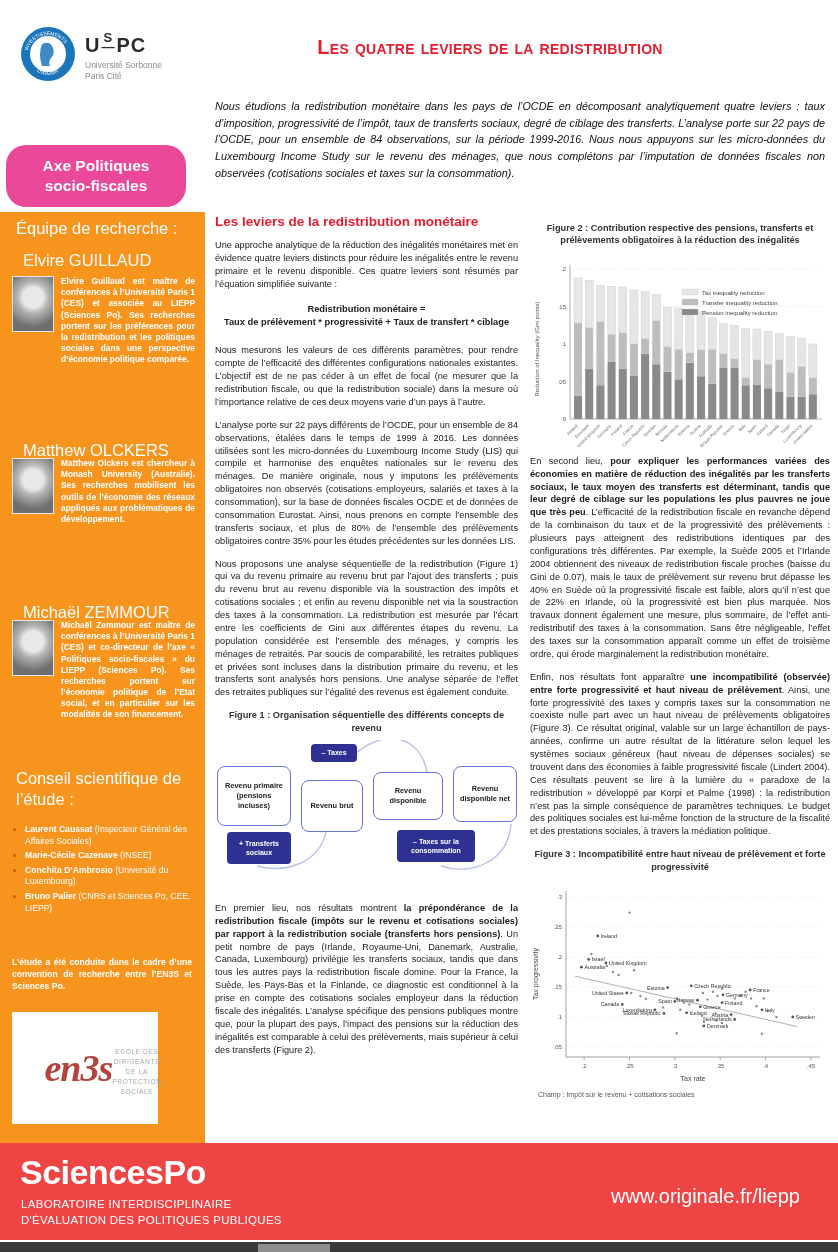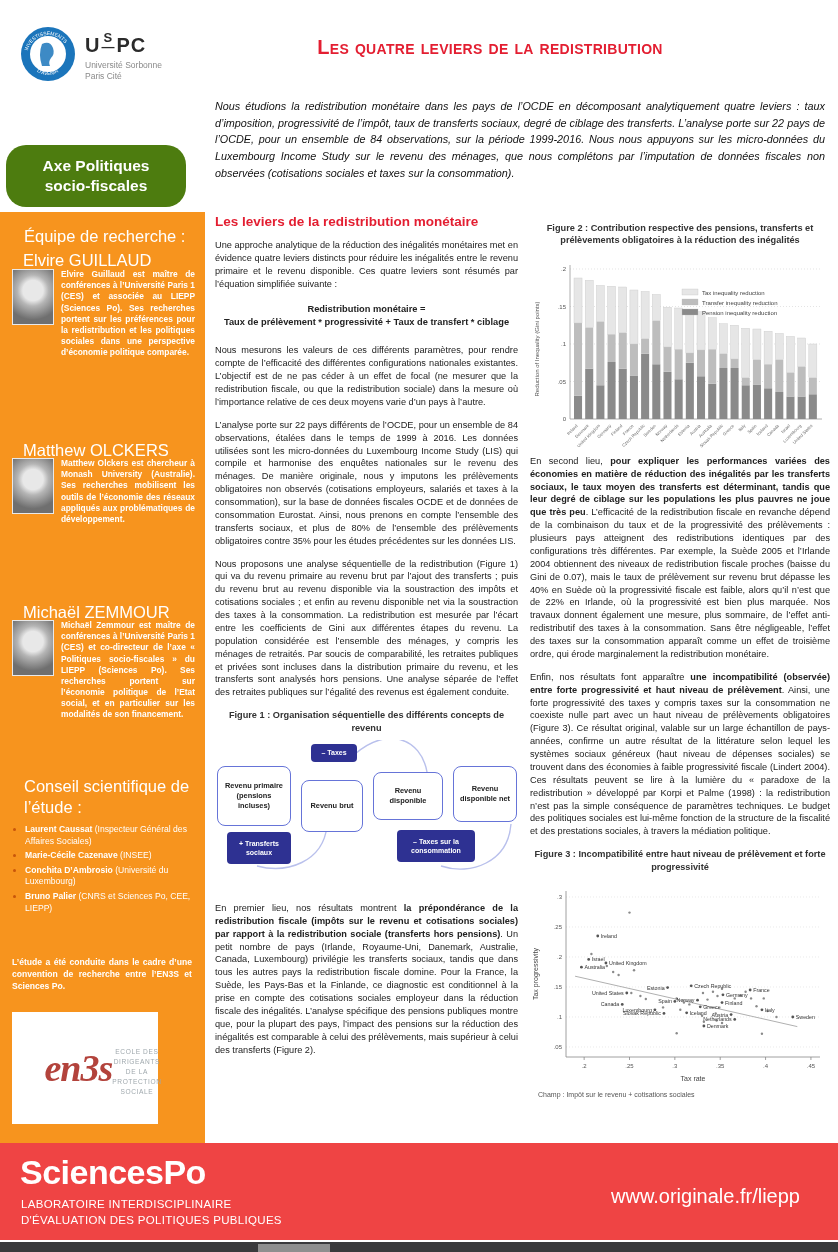--- a/index.html
+++ b/index.html
@@ -13,25 +13,25 @@
   .wordmark{font-weight:bold;font-size:20px;color:#2b2b2b;letter-spacing:1px;display:flex;align-items:flex-start;}
   .wm-stack{display:inline-flex;flex-direction:column;align-items:center;line-height:.6;font-size:13px;margin:0 1px;}
   .wm-dash{margin-top:1px;}
   .uspc-sub{font-size:8.5px;color:#8a8a8a;line-height:1.3;margin-top:3px;}
   .title{position:absolute;left:240px;top:36px;width:500px;margin:0;text-align:center;
          font-size:20px;font-weight:bold;color:#e31e31;font-variant:small-caps;letter-spacing:.3px;}
   .intro{position:absolute;left:215px;top:98px;width:610px;margin:0;font-style:italic;
          font-size:10.8px;line-height:1.55;text-align:justify;color:#111;}
 
   
-  .axe-box{position:absolute;left:6px;top:145px;width:180px;height:62px;background:#4d7c0f;border-radius:20px;
+  .axe-box{position:absolute;left:6px;top:145px;width:180px;height:62px;background:#ec4899;border-radius:20px;
            color:#fff;font-weight:bold;font-size:15.5px;line-height:1.3;text-align:center;
            display:flex;align-items:center;justify-content:center;padding:0 14px;box-sizing:border-box;}
   .sidebar{position:absolute;left:0;top:212px;width:205px;height:931px;background:#f7941e;color:#fff;}
-  .sb-h{position:absolute;left:12px;margin:12px;font-size:16.5px;font-weight:400;line-height:1.25;}
+  .sb-h{position:absolute;left:12px;margin:4px;font-size:16.5px;font-weight:400;line-height:1.25;}
   .m-name{position:absolute;left:12px;margin:11px;font-size:16.5px;font-weight:400;}
   .member-row{position:absolute;left:12px;width:183px;display:flex;gap:7px;}
   .photo{width:42px;height:56px;flex:0 0 42px;background:
      radial-gradient(circle at 50% 38%, #e8e8e8 0 26%, #b5b5b5 40%, #6f6f6f 75%);
      border:1px solid #e9e9e9;box-sizing:border-box;}
   .bio{margin:0;font-size:8.4px;font-weight:bold;line-height:1.33;text-align:justify;}
   .conseil-list{position:absolute;left:14px;width:178px;margin:0;padding-left:11px;font-size:8.6px;line-height:1.35;}
   .conseil-list li{margin-bottom:3px;}
   .conseil-list li::marker{color:#c8560a;}
   .b{font-weight:bold;}
@@ -118,21 +118,21 @@
   <h1 class="title">Les quatre leviers de la redistribution</h1>
 
   <p class="intro">Nous étudions la redistribution monétaire dans les pays de l’OCDE en décomposant analytiquement quatre leviers : taux d’imposition, progressivité de l’impôt, taux de transferts sociaux, degré de ciblage des transferts. L’analyse porte sur 22 pays de l’OCDE, pour un ensemble de 84 observations, sur la période 1999-2016. Nous nous appuyons sur les micro-données du Luxembourg Income Study sur le revenu des ménages, que nous complétons par l’imputation de données fiscales non observées (cotisations sociales et taxes sur la consommation).</p>
 
   <div class="axe-box">Axe Politiques socio-fiscales</div>
 
   <aside class="sidebar">
     <h2 class="sb-h" style="top:2px">Équipe de recherche :</h2>
 
     <h3 class="m-name" style="top:28px">Elvire GUILLAUD</h3>
-    <div class="member-row" style="top:57px">
+    <div class="member-row" style="top:64px">
       <div class="photo"></div>
       <p class="bio">Elvire Guillaud est maître de conférences à l’Université Paris 1 (CES) et associée au LIEPP (Sciences Po). Ses recherches portent sur les préférences pour la redistribution et les politiques sociales dans une perspective d’économie politique comparée.</p>
     </div>
 
     <h3 class="m-name" style="top:218px">Matthew OLCKERS</h3>
     <div class="member-row" style="top:246px">
       <div class="photo"></div>
       <p class="bio">Matthew Olckers est chercheur à Monash University (Australie). Ses recherches mobilisent les outils de l’économie des réseaux appliqués aux problématiques de développement.</p>
     </div>
 

